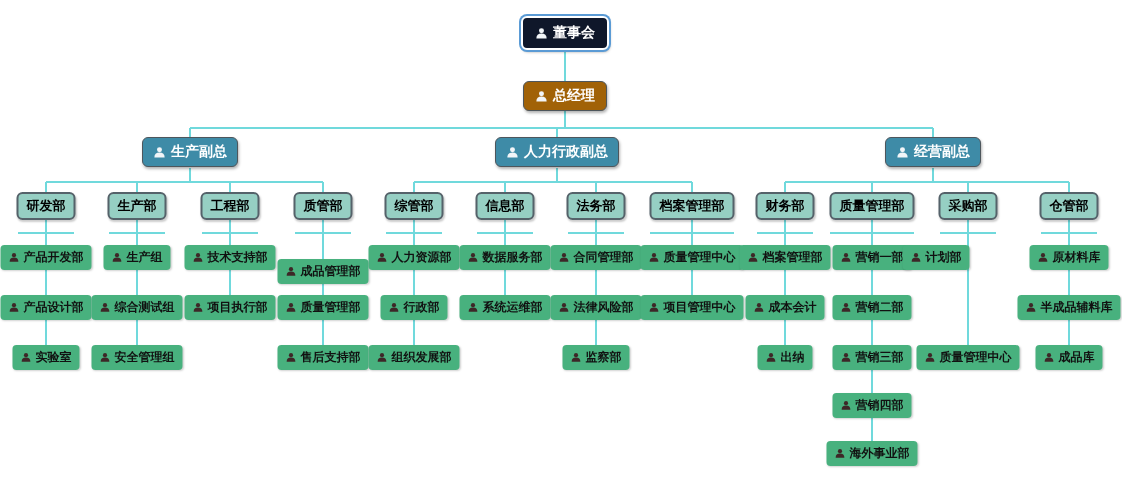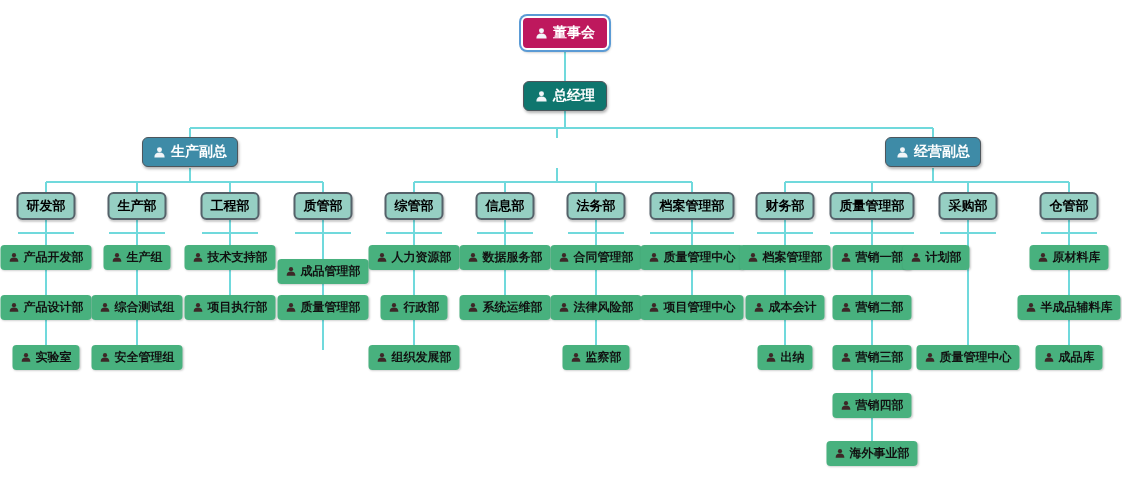--- a/index.html
+++ b/index.html
@@ -1,22 +1,22 @@
 <!DOCTYPE html>
 <html><head>
 <meta charset="utf-8">
 <style>
   html,body{margin:0;padding:0;background:#fff;}
   #stage{position:relative;width:1122px;height:477px;background:#ffffff;overflow:hidden;
          font-family:"Liberation Sans","DejaVu Sans",sans-serif;}
   .node{position:absolute;transform:translateX(-50%);display:flex;align-items:center;gap:5px;
         white-space:nowrap;font-weight:bold;box-sizing:border-box;}
-  .l1{background:#be185d;color:#ffffff;border:2px solid #ffffff;border-radius:6px;
+  .l1{background:#0f172a;color:#ffffff;border:2px solid #ffffff;border-radius:6px;
       box-shadow:0 0 0 2px #5b9bd5,1px 2px 3px rgba(0,0,0,.35);padding:6px 12px;font-size:14px;}
-  .l2{background:#0f766e;color:#ffffff;border:1px solid #4e565c;border-radius:6px;
+  .l2{background:#a16207;color:#ffffff;border:1px solid #4e565c;border-radius:6px;
       box-shadow:1px 2px 3px rgba(0,0,0,.3);padding:5px 11px;font-size:14px;}
   .l3{background:#3e8ba7;color:#ffffff;border:1px solid #4e565c;border-radius:6px;
       box-shadow:1px 2px 3px rgba(0,0,0,.3);padding:5px 10px;font-size:14px;}
   .l4{background:#96cfc3;color:#000000;border:2px solid #55626a;border-radius:6px;
       box-shadow:1px 2px 2px rgba(0,0,0,.2);padding:3px 8px;font-size:13px;justify-content:center;}
   .l5{background:#48b17e;color:#111111;border-radius:4px;
       box-shadow:1px 1px 2px rgba(0,0,0,.18);padding:4px 8px;font-size:12px;gap:4px;}
   .pic{display:inline-flex;align-items:center;}
   .l1 .pic svg,.l2 .pic svg,.l3 .pic svg{fill:#f2f5f8;}
   .l5 .pic svg{fill:#3d2727;}
@@ -103,20 +103,29 @@
 
   <div class="node l3" style="left:190px;top:137px">
     <span class="pic">
         <svg width="13" height="13" viewBox="0 0 24 24">
           <circle cx="12" cy="7" r="4.6"></circle>
           <path d="M2.5 21q0-9 9.5-9t9.5 9z"></path>
         </svg>
       </span>
     <span>生产副总</span>
   </div>
+  <div class="node l3" style="left:557px;top:137px">
+    <span class="pic">
+        <svg width="13" height="13" viewBox="0 0 24 24">
+          <circle cx="12" cy="7" r="4.6"></circle>
+          <path d="M2.5 21q0-9 9.5-9t9.5 9z"></path>
+        </svg>
+      </span>
+    <span>人力行政副总</span>
+  </div>
   <div class="node l3" style="left:933px;top:137px">
     <span class="pic">
         <svg width="13" height="13" viewBox="0 0 24 24">
           <circle cx="12" cy="7" r="4.6"></circle>
           <path d="M2.5 21q0-9 9.5-9t9.5 9z"></path>
         </svg>
       </span>
     <span>经营副总</span>
   </div>
 
@@ -243,20 +252,29 @@
     </div>
   <div class="node l5" style="left:323px;top:295px">
       <span class="pic">
         <svg width="11" height="11" viewBox="0 0 24 24">
           <circle cx="12" cy="7" r="4.6"></circle>
           <path d="M2.5 21q0-9 9.5-9t9.5 9z"></path>
         </svg>
       </span>
       <span>质量管理部</span>
     </div>
+  <div class="node l5" style="left:323px;top:345px">
+      <span class="pic">
+        <svg width="11" height="11" viewBox="0 0 24 24">
+          <circle cx="12" cy="7" r="4.6"></circle>
+          <path d="M2.5 21q0-9 9.5-9t9.5 9z"></path>
+        </svg>
+      </span>
+      <span>售后支持部</span>
+    </div>
 
   <div class="node l5" style="left:414px;top:245px">
       <span class="pic">
         <svg width="11" height="11" viewBox="0 0 24 24">
           <circle cx="12" cy="7" r="4.6"></circle>
           <path d="M2.5 21q0-9 9.5-9t9.5 9z"></path>
         </svg>
       </span>
       <span>人力资源部</span>
     </div>

